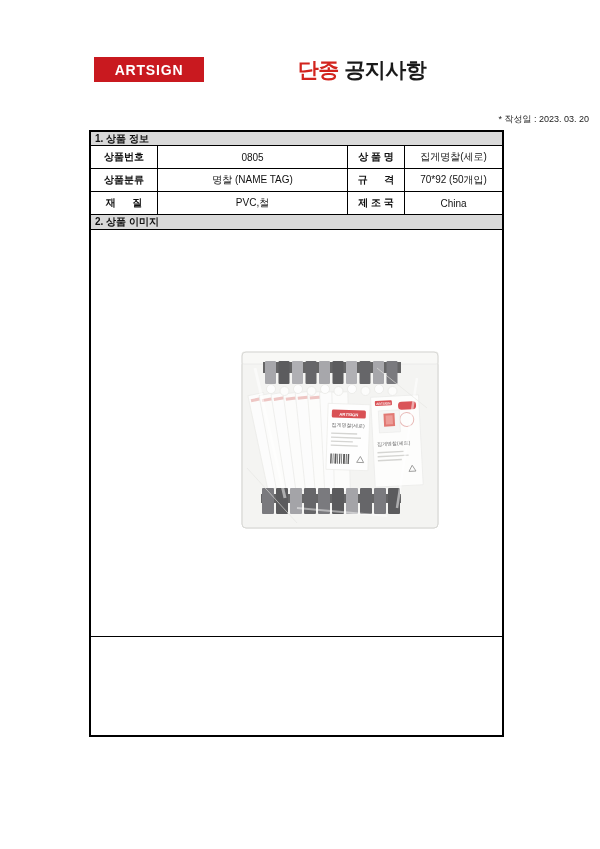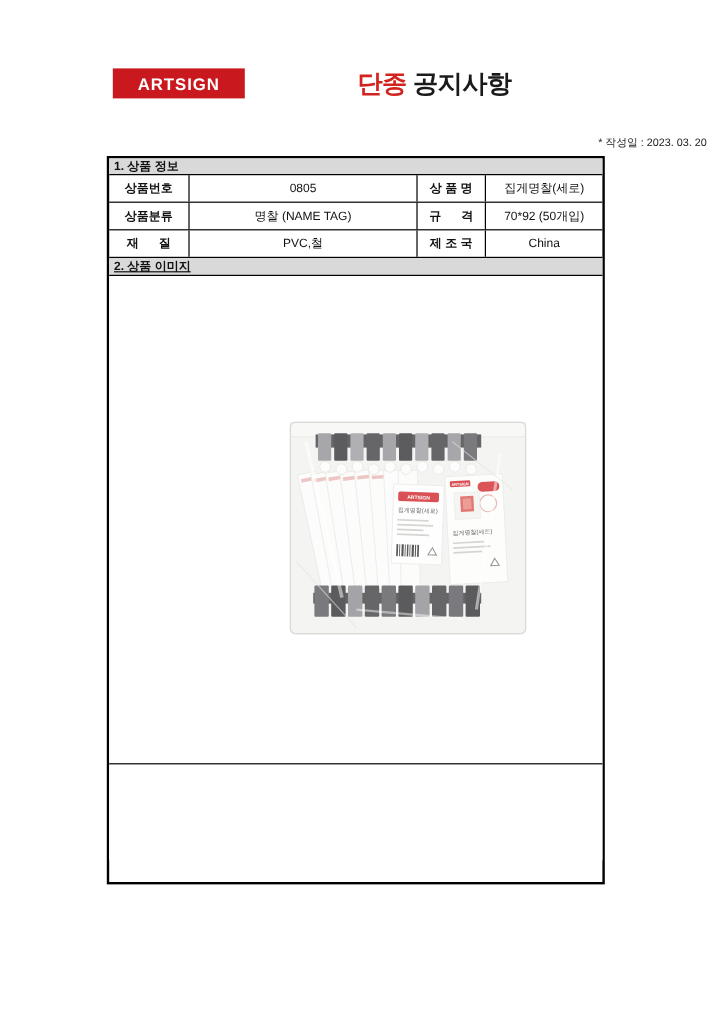--- a/index.html
+++ b/index.html
@@ -15,21 +15,21 @@
            font-size:21px; font-weight:bold; letter-spacing:-0.5px; white-space:nowrap; color:#1a1a1a; }
   .title .hl { color:#d2241e; }
   .date { position:absolute; top:113px; right:55px; font-size:9px; color:#222; }
 
   
   .doc { position:absolute; left:45px; top:130px; width:415px; height:607px;
          border:2px solid #000; background:#fff; }
   .sec-head { background:#d9d9d9; border-bottom:1px solid #000; display:flex; align-items:center;
               padding-left:4px; font-weight:bold; font-size:10px; color:#111; }
   .sec-head.h1 { height:14px; }
-  .sec-head.h2 { height:15px;text-decoration:underline; }
+  .sec-head.h2 { height:15px; }
   .sec-head.h3 { height:18px; }
   .grid-row { display:grid; grid-template-columns:67px 190px 57px 1fr; height:23px;
               border-bottom:1px solid #000; }
   .cell { display:flex; align-items:center; justify-content:center; font-size:10px;
           white-space:pre; overflow:hidden; }
   .cell.lbl { font-weight:bold; }
   .cell.b-r { border-right:1px solid #000; }
   .image-area { position:relative; height:407px; border-bottom:1px solid #000; background:#fff; }
   .empty-area { height:80px; background:#fff; }
   .photo-svg { position:absolute; left:146px; top:118px; }

